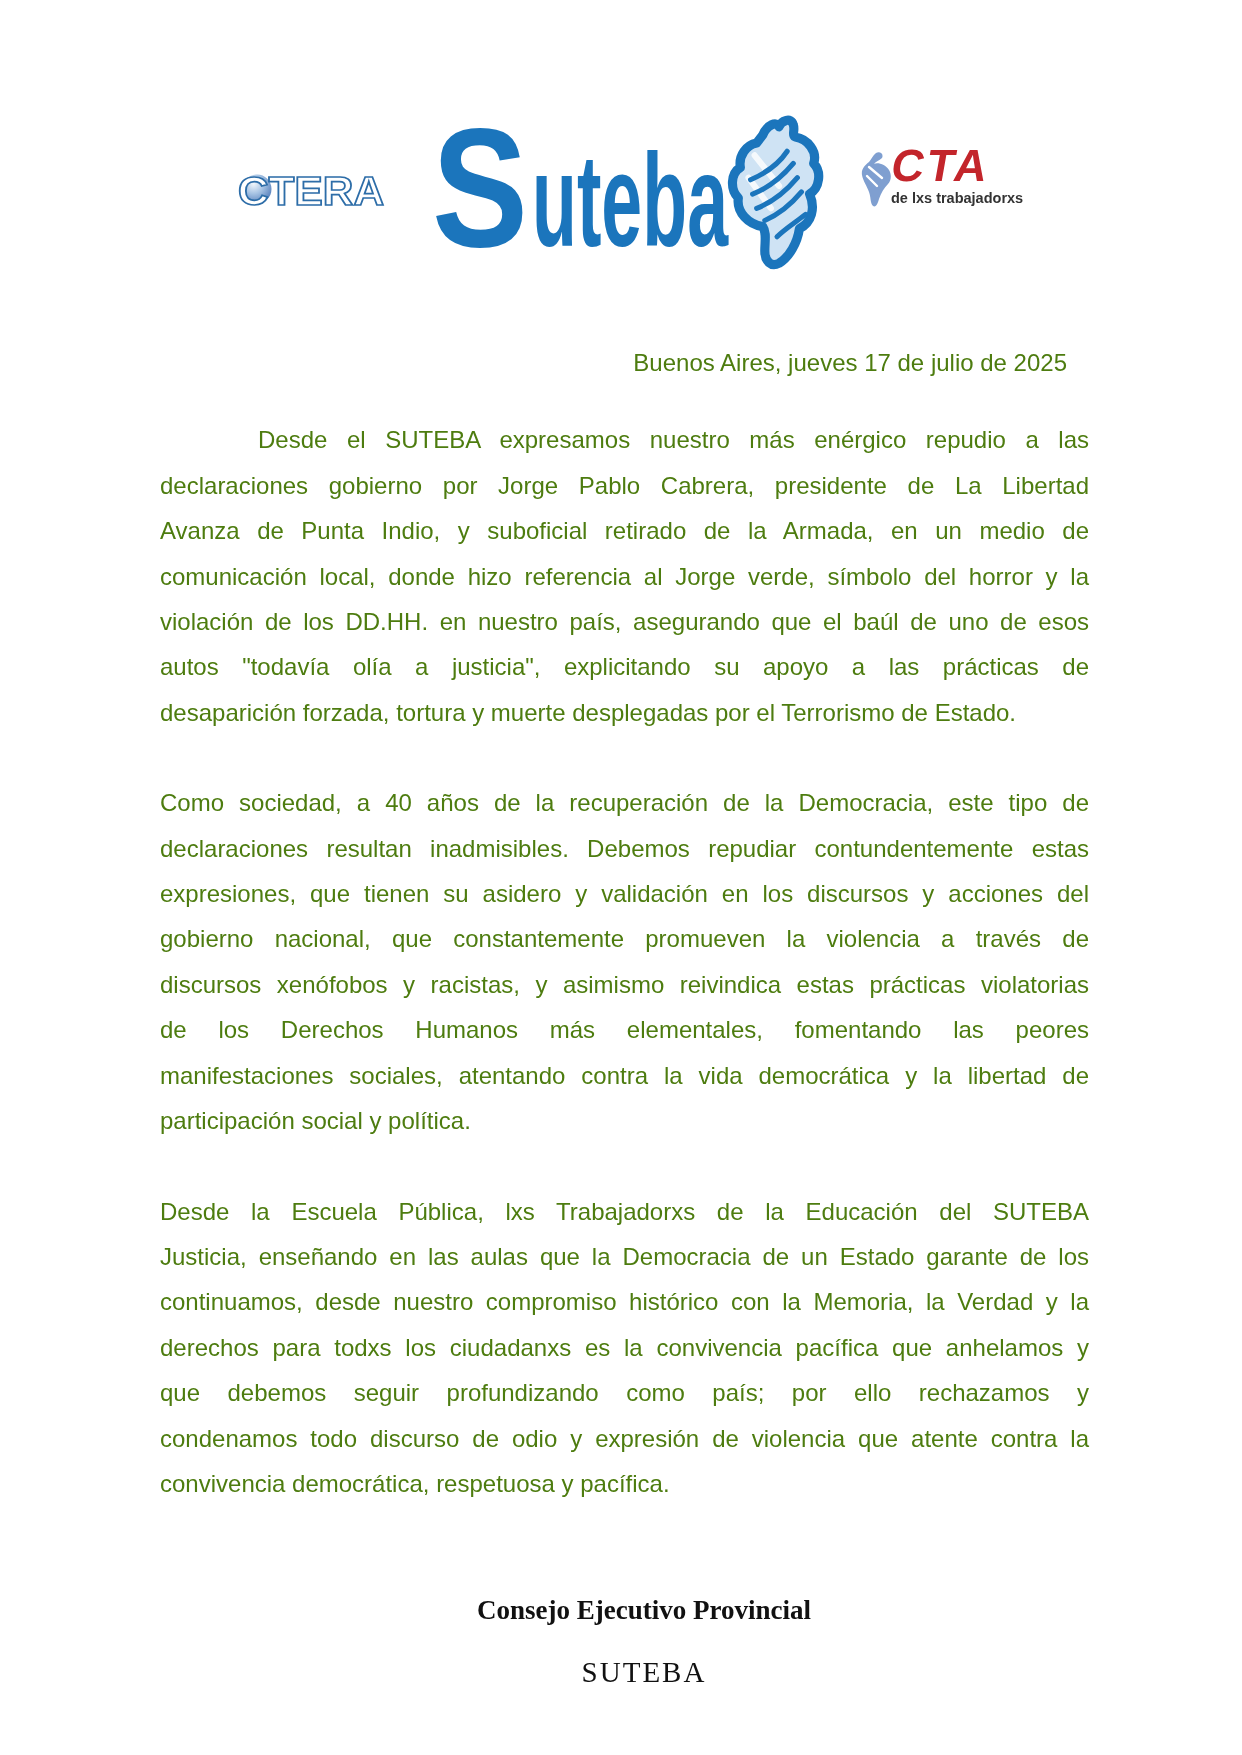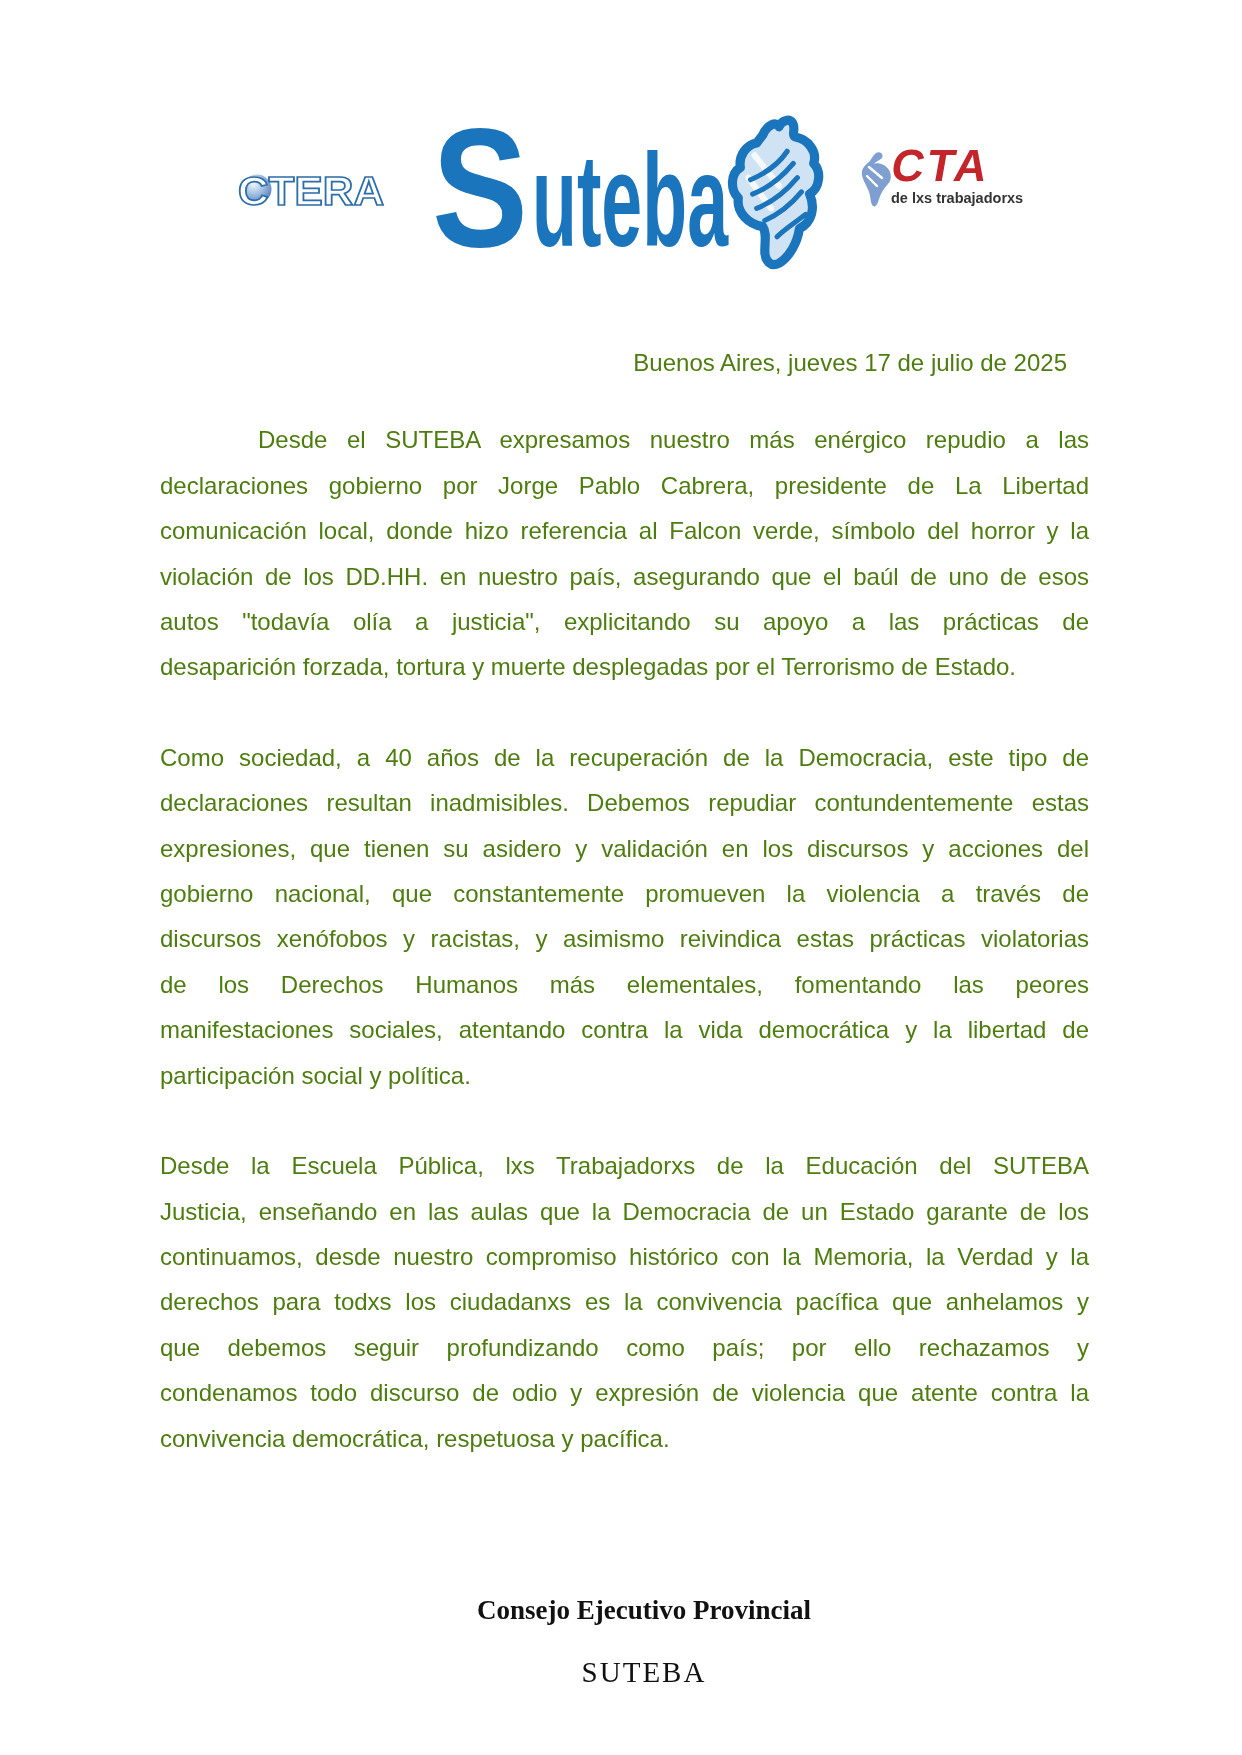--- a/index.html
+++ b/index.html
@@ -121,21 +121,22 @@
       <div class="cta-sub">de lxs trabajadorxs</div>
     </div>
   </div>
 
   <div class="letter-body">
     <div class="date-row">Buenos Aires, jueves 17 de julio de 2025</div>
     <div>
         <div class="paragraph">
           <div class="line indent">Desde el SUTEBA expresamos nuestro más enérgico repudio a las</div>
           <div class="line">declaraciones gobierno por Jorge Pablo Cabrera, presidente de La Libertad</div>
-          <div class="line">comunicación local, donde hizo referencia al Falcon verde, símbolo del horror y la</div>
+          <div class="line">Avanza de Punta Indio, y suboficial retirado de la Armada, en un medio de</div>
+          <div class="line">comunicación local, donde hizo referencia al Jorge verde, símbolo del horror y la</div>
           <div class="line">violación de los DD.HH. en nuestro país, asegurando que el baúl de uno de esos</div>
           <div class="line">autos "todavía olía a justicia", explicitando su apoyo a las prácticas de</div>
           <div class="line last">desaparición forzada, tortura y muerte desplegadas por el Terrorismo de Estado.</div>
         </div>
         <div class="paragraph">
           <div class="line">Como sociedad, a 40 años de la recuperación de la Democracia, este tipo de</div>
           <div class="line">declaraciones resultan inadmisibles. Debemos repudiar contundentemente estas</div>
           <div class="line">expresiones, que tienen su asidero y validación en los discursos y acciones del</div>
           <div class="line">gobierno nacional, que constantemente promueven la violencia a través de</div>
           <div class="line">discursos xenófobos y racistas, y asimismo reivindica estas prácticas violatorias</div>

